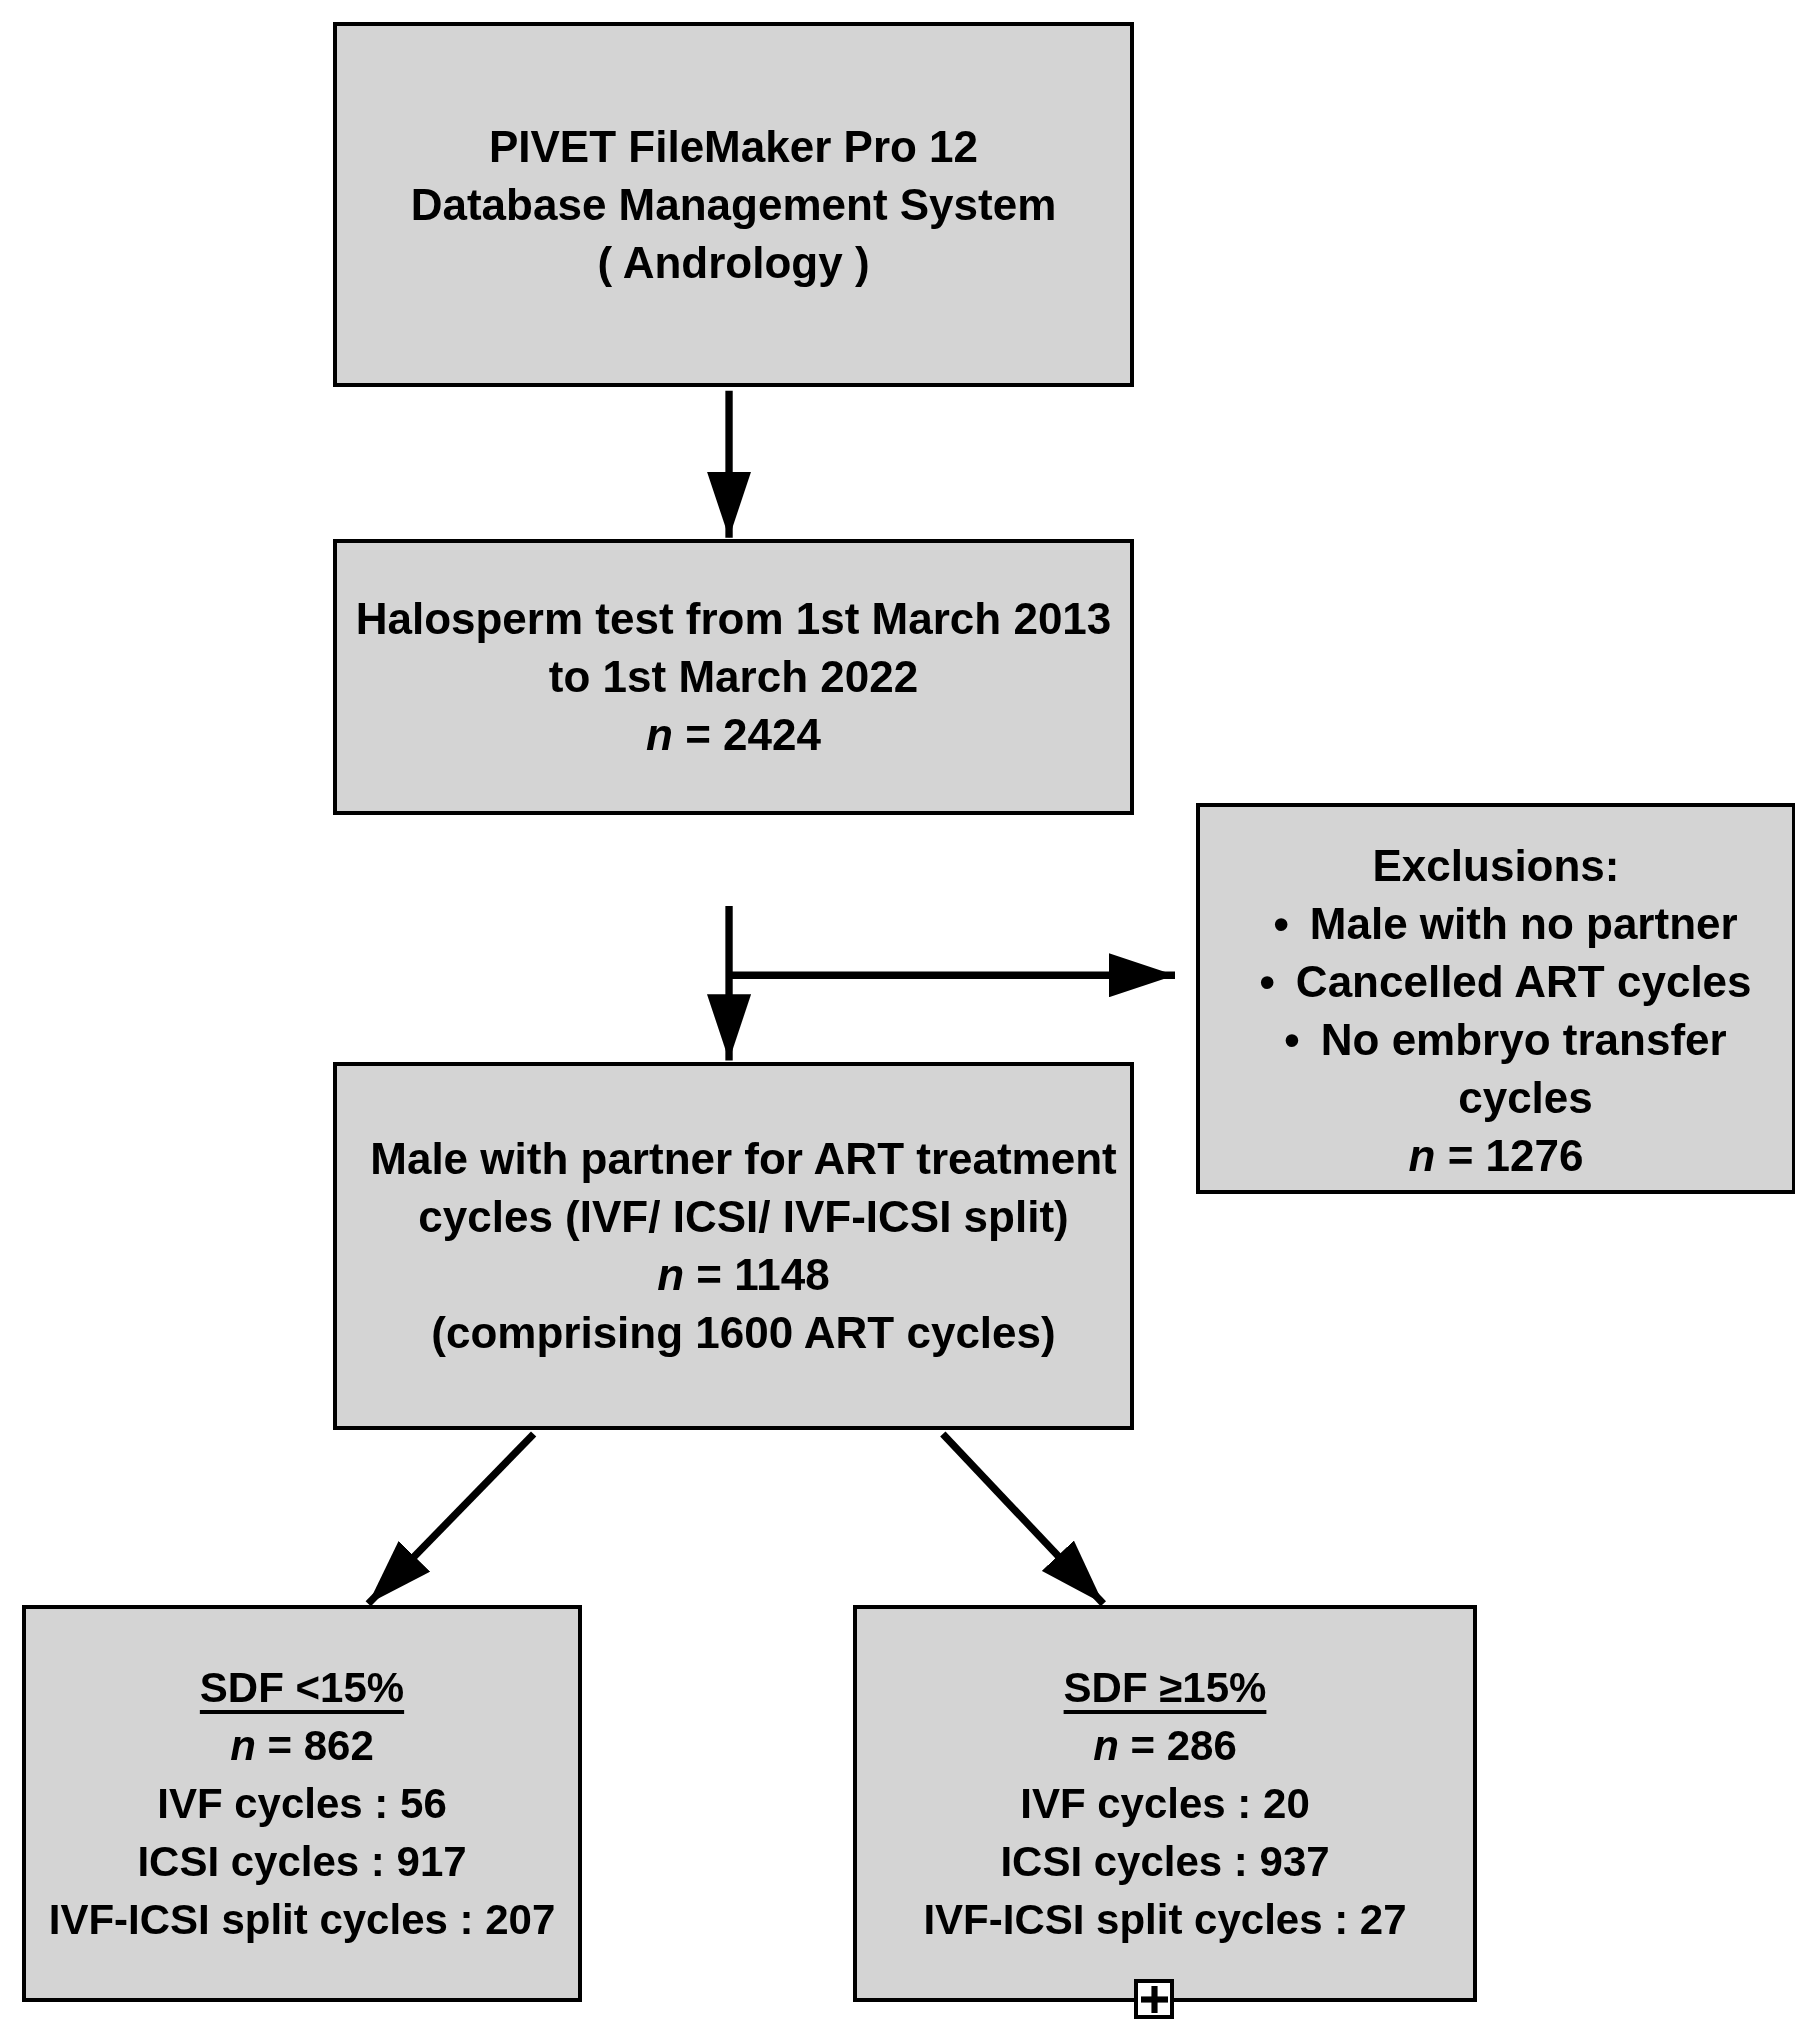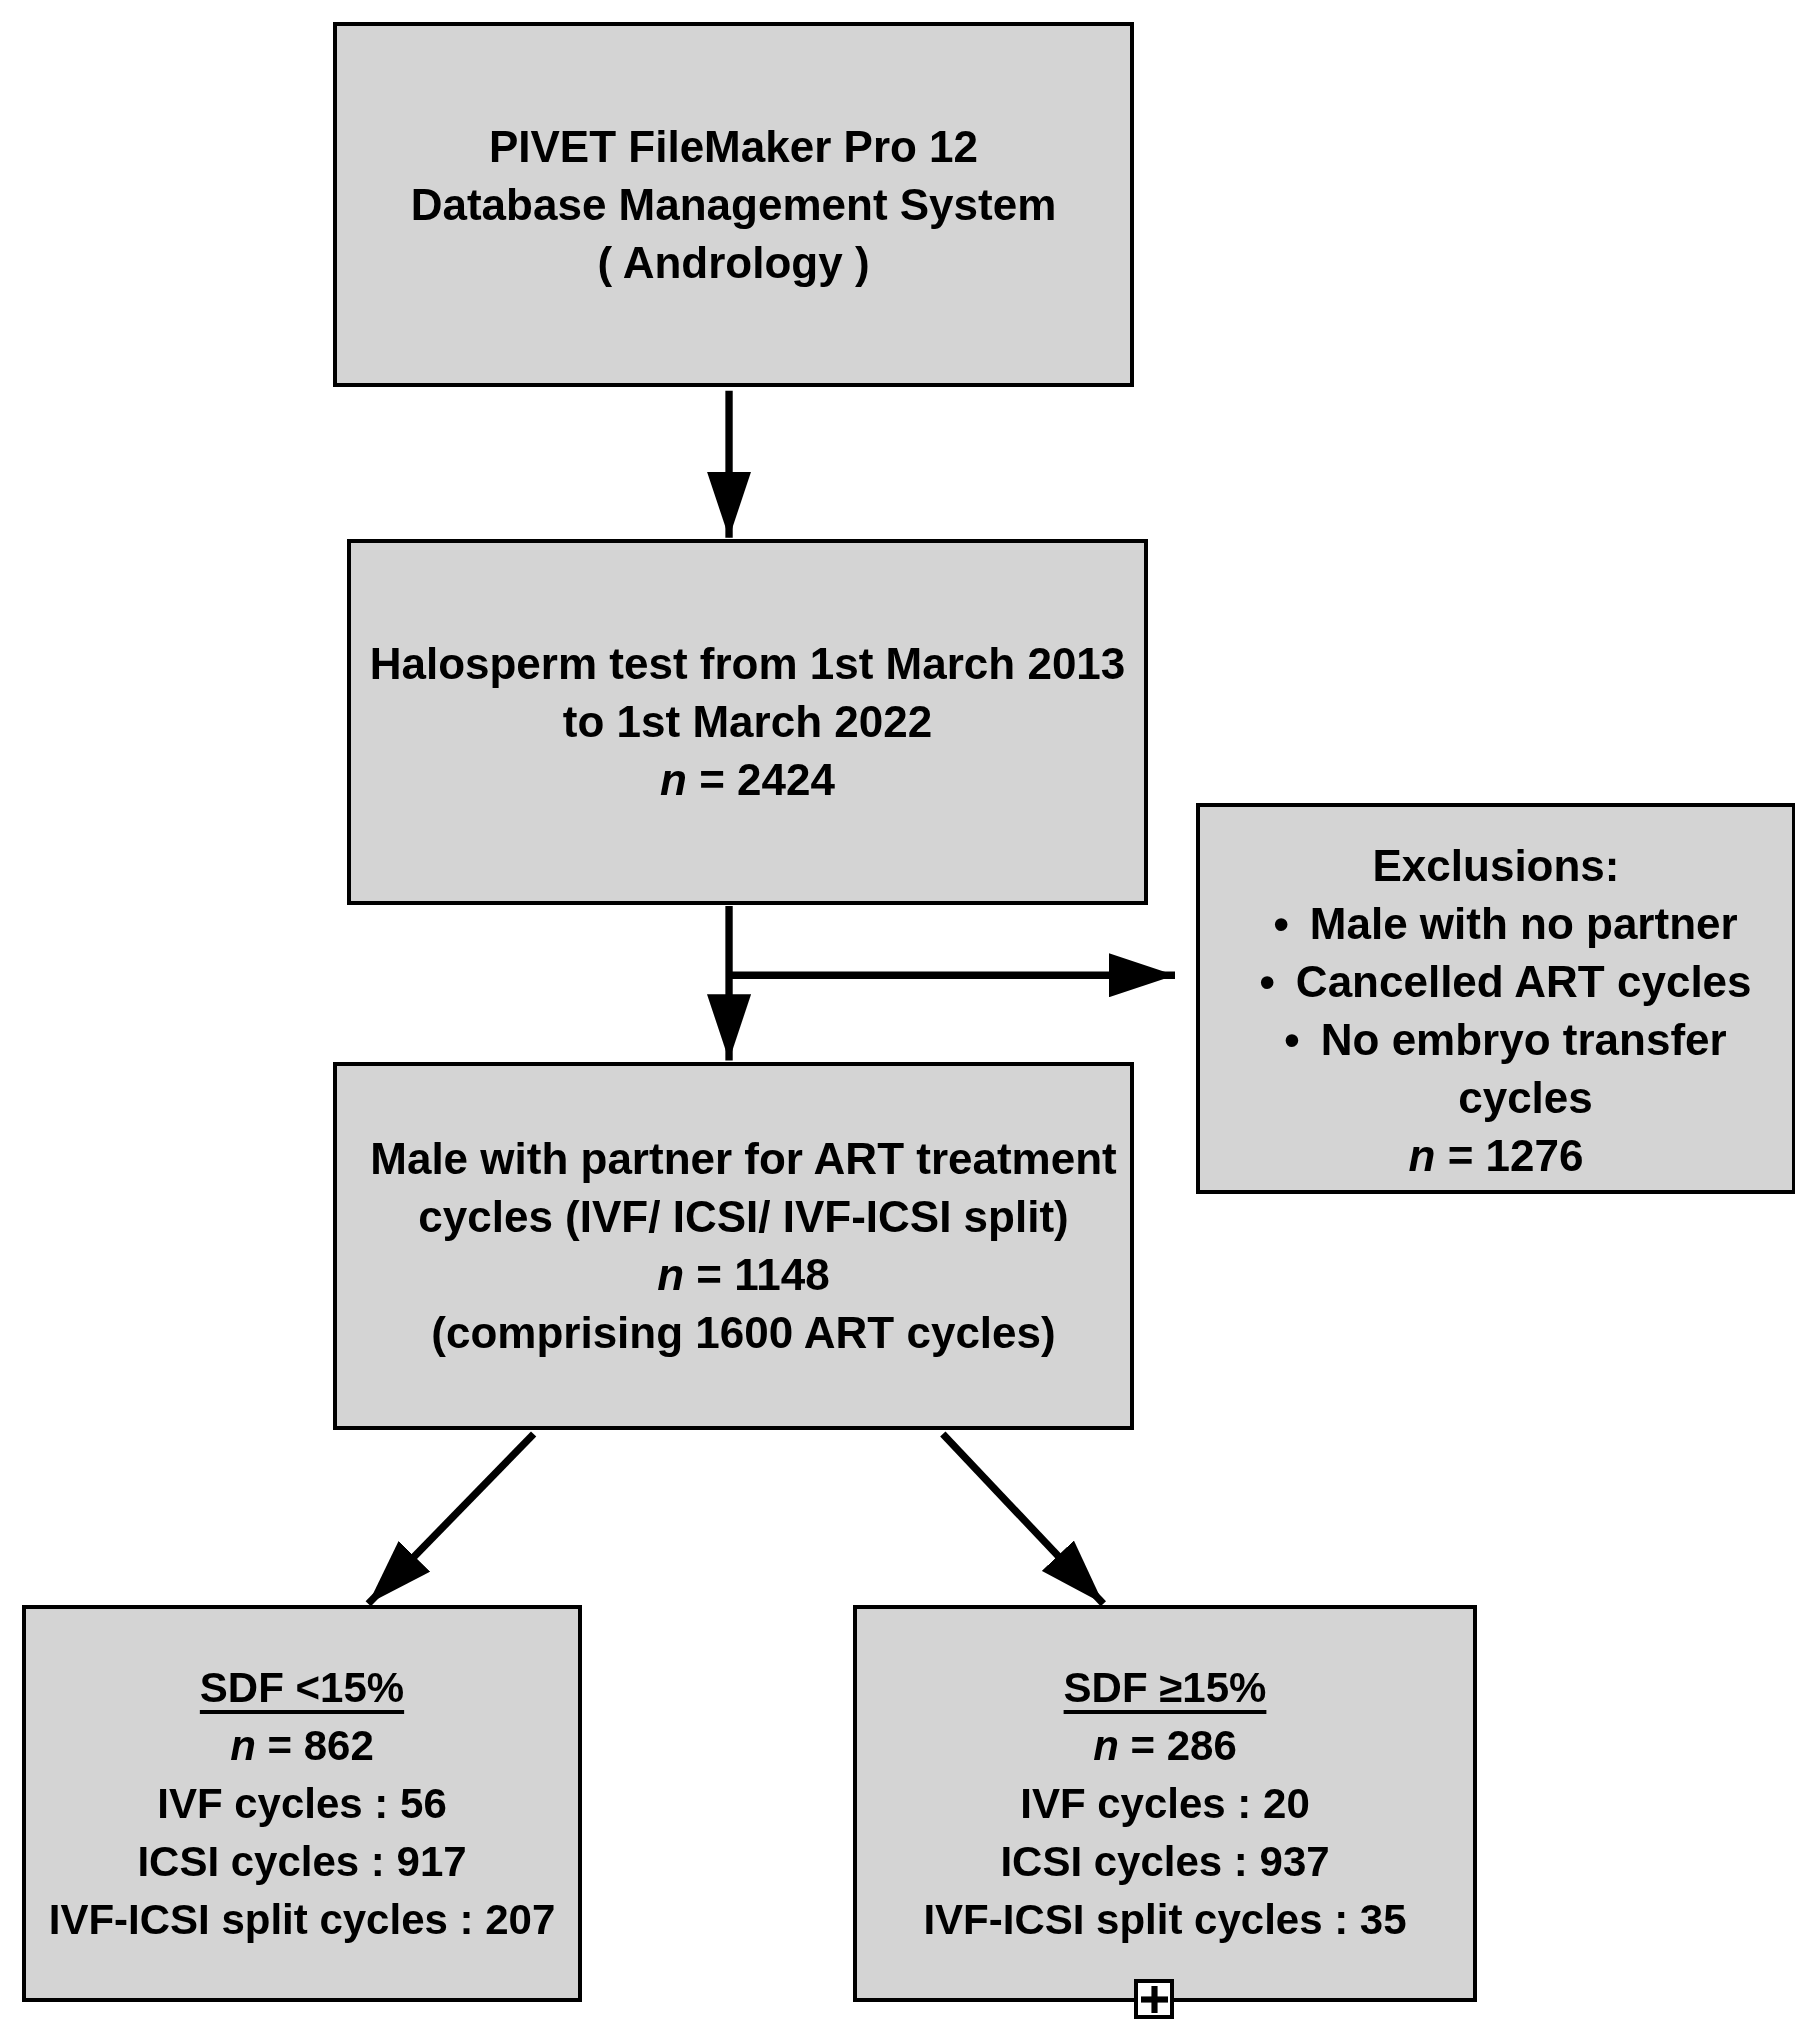--- a/index.html
+++ b/index.html
@@ -35,21 +35,21 @@
     z-index: 2;
   }
   .box .line { white-space: nowrap; }
   .it { font-style: italic; }
   .underlined {
     text-decoration: underline;
     text-decoration-thickness: 3.7px;
     text-underline-offset: 8px;
   }
   #box-database   { left: 333px;  top: 22px;   width: 801px; height: 365px; }
-  #box-halosperm  { left: 347px;  top: 539px;  width: 801px; height: 366px; }
+  #box-halosperm  { left: 333px;  top: 539px;  width: 801px; height: 276px; }
   #box-art        { left: 333px;  top: 1062px; width: 801px; height: 368px; padding-left: 20px; }
   #box-exclusions {
     left: 1196px; top: 803px; width: 600px; height: 391px;
     align-items: stretch;
     padding: 24.5px 22px 0 22px;
   }
   #box-sdf-low    { left: 22px;   top: 1605px; width: 560px; height: 397px; font-size: 42px; }
   #box-sdf-high   { left: 853px; top: 1605px; width: 624px; height: 397px; font-size: 42px; }
   .cline { text-align: center; }
   .brow {
@@ -122,21 +122,21 @@
     <div class="line">IVF cycles : 56</div>
     <div class="line">ICSI cycles : 917</div>
     <div class="line">IVF-ICSI split cycles : 207</div>
   </div>
 
   <div class="box" id="box-sdf-high">
     <div class="line underlined">SDF ≥15%</div>
     <div class="line"><span class="it">n</span><span> = 286</span></div>
     <div class="line">IVF cycles : 20</div>
     <div class="line">ICSI cycles : 937</div>
-    <div class="line">IVF-ICSI split cycles : 35</div>
+    <div class="line">IVF-ICSI split cycles : 27</div>
   </div>
 
   <div class="expand">
     <svg width="27" height="27" viewBox="0 0 44 44">
       <rect x="0" y="17" width="44" height="10" fill="#000000"></rect>
       <rect x="17" y="0" width="10" height="44" fill="#000000"></rect>
     </svg>
   </div>
 
 </div>

